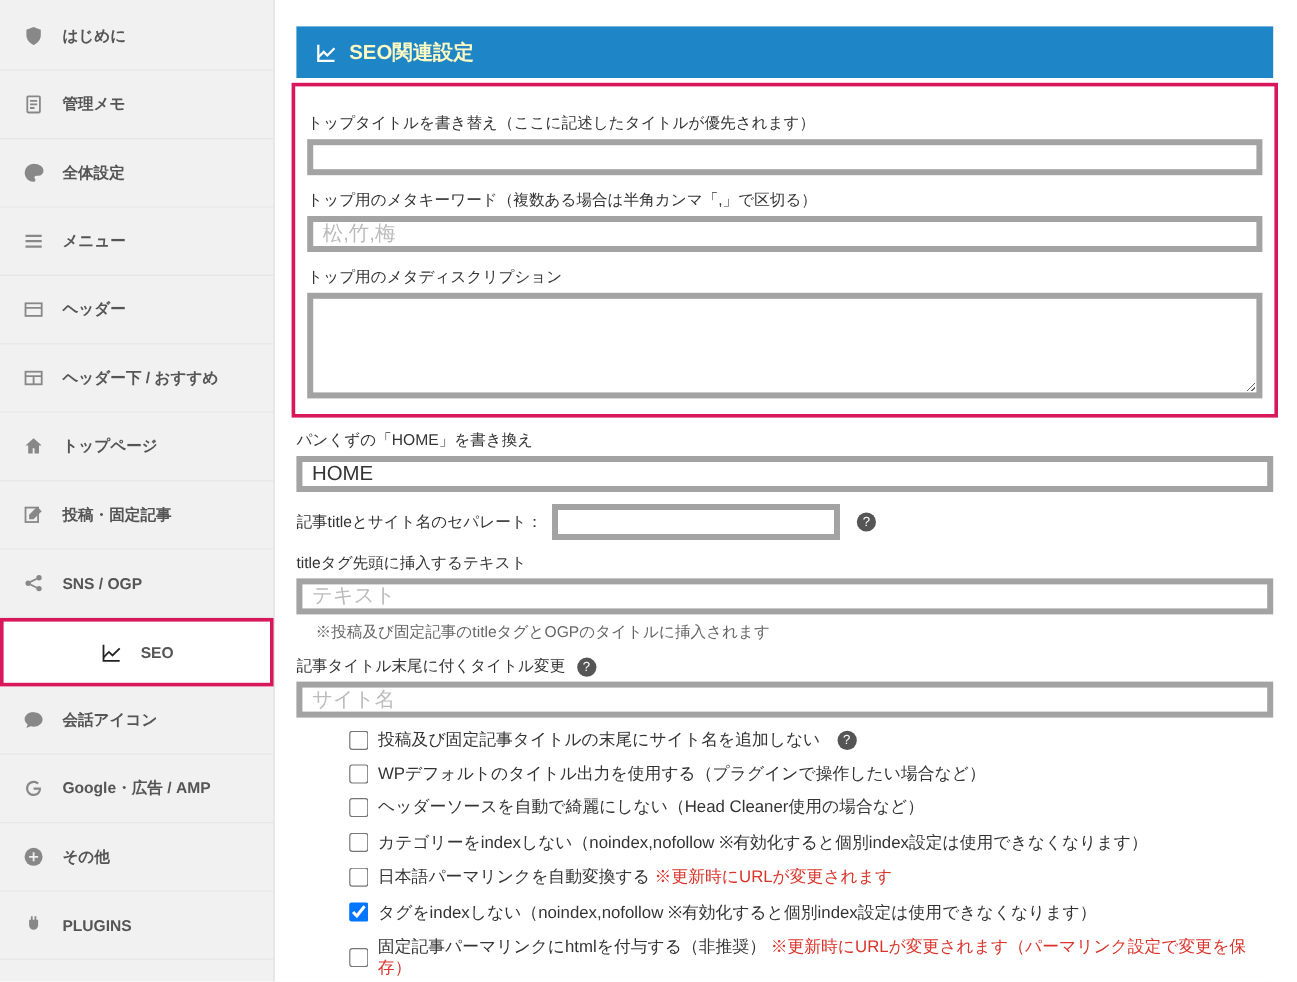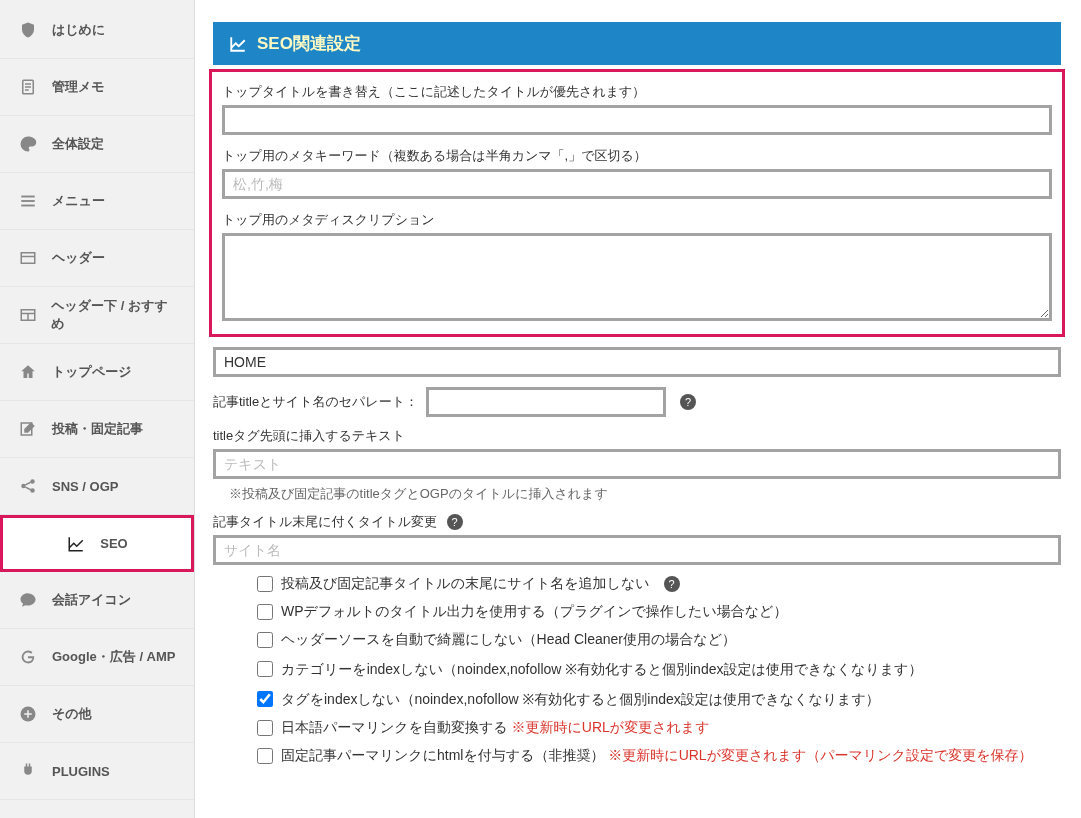--- a/index.html
+++ b/index.html
@@ -8,21 +8,21 @@
     font-size: 13px;
     color: #333;
     background: #f8f8f8;
     width: 1081px;
     height: 818px;
     overflow: hidden;
     display: flex;
   }
   
   .sidebar {
-    width: 195px;
+    width: 229px;
     background: #f1f1f1;
     border-right: 1px solid #ddd;
     padding-top: 2px;
   }
   .sidebar-item {
     display: flex;
     align-items: center;
     gap: 14px;
     padding: 0 18px;
     height: 57px;
@@ -61,33 +61,33 @@
     font-size: 17px;
     padding: 10px 16px;
     margin: 22px 20px 0 18px;
     display: flex;
     align-items: center;
     gap: 10px;
   }
   .highlight-box {
     border: 3px solid #d8185b;
     margin: 4px 16px 10px 14px;
-    padding: 5px 10px 10px 10px;
+    padding: 16px 10px 10px 10px;
     background: #fff;
   }
   .field-label {
     font-size: 13px;
     color: #333;
     margin: 6px 0 4px 0;
   }
   .text-input, .textarea {
     width: 100%;
-    border: 3px solid #a3a3a3;
+    border: 5px solid #a3a3a3;
     padding: 6px 8px;
-    font-size: 14px;
+    font-size: 17px;
     color: #333;
     background: #fff;
     font-family: inherit;
   }
   .text-input { height: 30px; }
   .text-input::placeholder, .textarea::placeholder { color: #bbb; }
   .textarea { height: 88px; resize: both; }
   .form-area { margin: 0 20px 0 18px; }
   .row { margin: 8px 0 6px 0; }
   .inline-row { display: flex; align-items: center; gap: 8px; margin: 10px 0; }
@@ -265,20 +265,21 @@
     <div class="field-label">トップタイトルを書き替え（ここに記述したタイトルが優先されます）</div>
     <input class="text-input" type="text" value="" style="">
     <div class="field-label" style="margin-top:12px">トップ用のメタキーワード（複数ある場合は半角カンマ「,」で区切る）</div>
     <input class="text-input" type="text" placeholder="松,竹,梅" style="">
     <div class="field-label" style="margin-top:12px">トップ用のメタディスクリプション</div>
     <textarea class="textarea" style=""></textarea>
   </div>
 
   <div class="form-area">
     <div class="row">
+      <div class="field-label">パンくずの「HOME」を書き換え</div>
       <input class="text-input" type="text" value="HOME" style="">
     </div>
 
     <div class="inline-row">
       <span>記事titleとサイト名のセパレート：</span>
       <input class="text-input small" type="text" style="">
       <span class="help">?</span>
     </div>
 
     <div class="row">
@@ -306,25 +307,25 @@
     </div>
     <div class="check-row">
       <input type="checkbox" style="">
       <span>ヘッダーソースを自動で綺麗にしない（Head Cleaner使用の場合など）</span>
     </div>
     <div class="check-row">
       <input type="checkbox" style="">
       <span>カテゴリーをindexしない（noindex,nofollow ※有効化すると個別index設定は使用できなくなります）</span>
     </div>
     <div class="check-row">
+      <input type="checkbox" style="">
+      <span><span>日本語パーマリンクを自動変換する</span> <span class="warn">※更新時にURLが変更されます</span></span>
+    </div>
+    <div class="check-row">
       <input type="checkbox" checked="" style="">
       <span>タグをindexしない（noindex,nofollow ※有効化すると個別index設定は使用できなくなります）</span>
     </div>
     <div class="check-row">
       <input type="checkbox" style="">
-      <span><span>日本語パーマリンクを自動変換する</span> <span class="warn">※更新時にURLが変更されます</span></span>
-    </div>
-    <div class="check-row">
-      <input type="checkbox" style="">
       <span><span>固定記事パーマリンクにhtmlを付与する（非推奨）</span> <span class="warn">※更新時にURLが変更されます（パーマリンク設定で変更を保存）</span></span>
     </div>
   </div>
 </div>
 
 </body></html>

